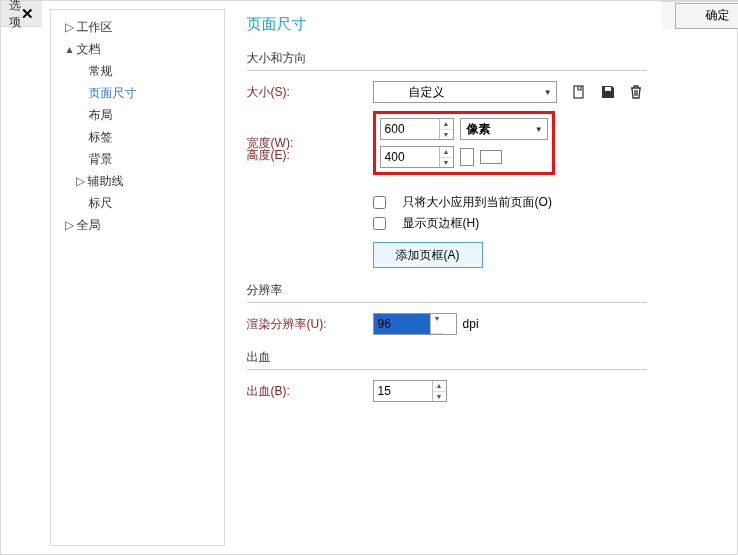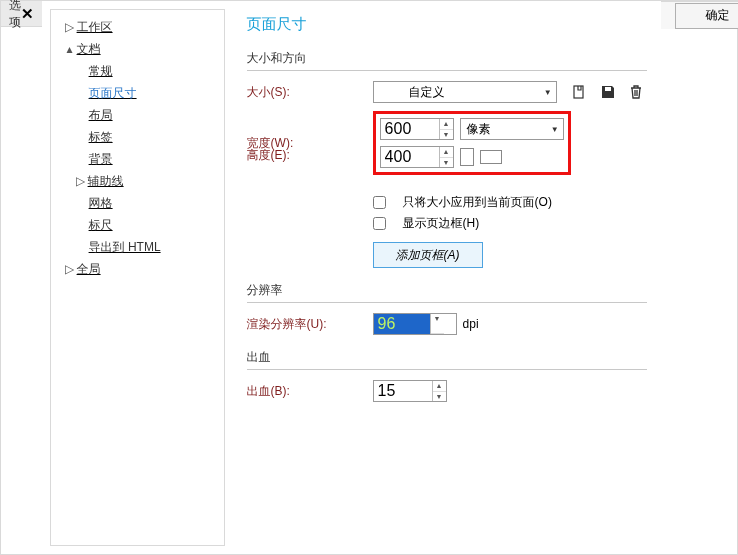--- a/index.html
+++ b/index.html
@@ -4,60 +4,60 @@
 <style>
   * { box-sizing: border-box; font-family: "Microsoft YaHei", "Segoe UI", sans-serif; font-size: 12px; }
   html, body { margin:0; padding:0; }
   body { background:#fff; }
   .window { width:738px; height:555px; border:1px solid #d9d9d9; position:relative; display:flex; flex-direction:row; }
   .titlebar { height:26px; background:#eaeaea; display:flex; align-items:center; justify-content:space-between; padding:0 8px; border-bottom:1px solid #d9d9d9; }
   .titlebar .title { color:#333; }
   .titlebar .close { font-size:15px; font-weight:bold; cursor:pointer; }
   .body { flex:1; display:flex; }
   .sidebar { width:175px; border:1px solid #d9d9d9; margin:8px 0 8px 8px; padding:6px 0; overflow:auto; background:#fff; }
-  .sidebar ul { list-style:none; margin:0; padding:0;text-decoration:underline; }
+  .sidebar ul { list-style:none; margin:0; padding:0; }
   .tree-item { padding:2px 0 2px 14px; line-height:18px; color:#333; cursor:default; white-space:nowrap; }
   .tree-item.lvl1 { padding-left:14px; }
   .tree-item.lvl2 { padding-left:38px; }
   .tree-item .caret { display:inline-block; width:10px; text-align:center; margin-right:2px; color:#555; }
   .tree-item.selected { color:#2a77c9; }
 
   .main { flex:1; padding:8px 14px 8px 22px; position:relative; }
   .page-title { color:#18a0d8; font-size:15px; font-weight:500; margin:6px 0 16px 0; }
   .section { margin-bottom:14px; }
   .section-header { font-size:12px; color:#333; border-bottom:1px solid #c8c8c8; padding-bottom:3px; margin-bottom:10px; }
   .row { display:flex; align-items:center; margin-bottom:8px; }
   .row-label { width:126px; color:#7f1d1d; }
   .field { display:flex; align-items:center; gap:6px; }
 
   .select { position:relative; display:inline-flex; align-items:center; height:22px; border:1px solid #999; background:#fff; padding:0 18px 0 6px; }
   .select.wide { width:184px;padding-left:35px; }
-  .select.mid { width:104px; }
+  .select.mid { width:88px;font-weight:bold; }
   .select-arrow { position:absolute; right:4px; top:50%; transform:translateY(-50%); color:#333; font-size:8px; }
 
   .spinner { display:inline-flex; height:22px; border:1px solid #999; background:#fff; }
-  .spinner input { width:58px; border:none; outline:none; padding:0 4px; font-size:16px; }
-  .spinner.sel input { background:#1e66c9; color:#bef264; }
+  .spinner input { width:58px; border:none; outline:none; padding:0 4px; font-size:12px; }
+  .spinner.sel input { background:#1e66c9; color:#000000; }
   .spinner .arrows { width:14px; display:flex; flex-direction:column; border-left:1px solid #bbb; }
   .spinner .arrows span { flex:1; font-size:7px; text-align:center; line-height:9px; color:#555; cursor:pointer; }
   .spinner .arrows span:first-child { border-bottom:1px solid #ddd; }
 
   .iconbtn { width:22px; height:22px; display:inline-flex; align-items:center; justify-content:center; cursor:pointer; color:#333; }
   .iconbtn svg { width:16px; height:16px; }
 
   .hl-box { border:3px solid #e11; padding:4px; display:inline-block; }
   .ori-btn { width:20px; height:18px; border:1px solid #888; background:#fff; display:inline-block; }
   .ori-btn.portrait { width:14px; height:18px; }
   .ori-btn.landscape { width:22px; height:14px; }
 
   .checkbox-row { display:flex; align-items:center; gap:17px; margin:4px 0 4px 126px; }
   .checkbox-row input { margin:0; }
 
   .button { height:26px; border:1px solid #b0b0b0; background:#f5f5f5; padding:0 12px; cursor:pointer; display:inline-flex; align-items:center; justify-content:center; }
-  .button.primary-outline { border:1px solid #4da3e0; background:#eaf5fc; padding:0 22px; margin-left:126px; margin-top:6px;font-style:italic; }
+  .button.primary-outline { border:1px solid #4da3e0; background:#eaf5fc; padding:0 22px; margin-left:126px; margin-top:6px; }
 
   .footer { height:28px; border-top:1px solid #d9d9d9; display:flex; justify-content:flex-end; align-items:center; gap:10px; padding:0 14px; background:#f7f7f7; }
   .footer .button { width:86px; justify-content:center; }
 
   .annot-arrow { position:absolute; left:532px; top:130px; color:#e11; pointer-events:none; }
 </style>
 </head>
 <body>
 
 <div class="window">
@@ -70,23 +70,21 @@
     <div class="sidebar">
       <ul>
         <li class="tree-item lvl1"><span class="caret">▷</span><span>工作区</span></li>
         <li class="tree-item lvl1"><span class="caret">▴</span><span>文档</span></li>
         <li class="tree-item lvl2"><span>常规</span></li>
         <li class="tree-item lvl2 selected"><span>页面尺寸</span></li>
         <li class="tree-item lvl2"><span>布局</span></li>
         <li class="tree-item lvl2"><span>标签</span></li>
         <li class="tree-item lvl2"><span>背景</span></li>
         <li class="tree-item lvl2"><span class="caret" style="margin-left:-13px">▷</span><span>辅助线</span></li>
-        <li class="tree-item lvl2"><span>网格</span></li>
         <li class="tree-item lvl2"><span>标尺</span></li>
-        <li class="tree-item lvl2"><span>导出到 HTML</span></li>
         <li class="tree-item lvl1"><span class="caret">▷</span><span>全局</span></li>
       </ul>
     </div>
 
     <div class="main">
       <div class="page-title">页面尺寸</div>
 
       <div class="section">
         <div class="section-header">大小和方向</div>
 

